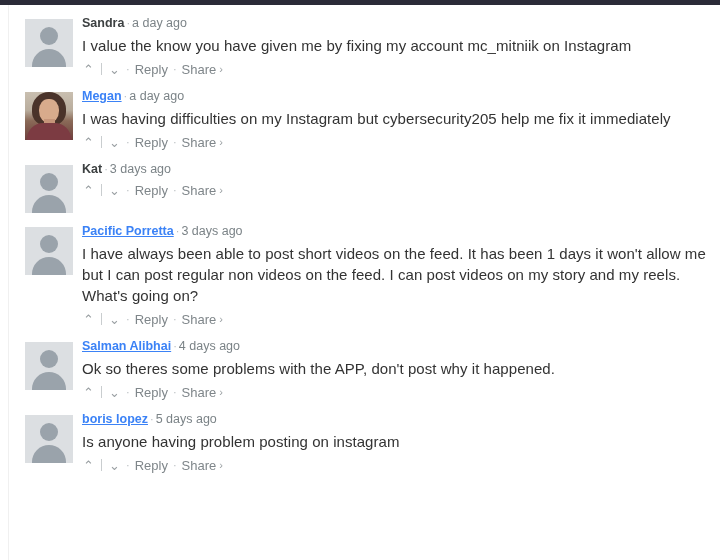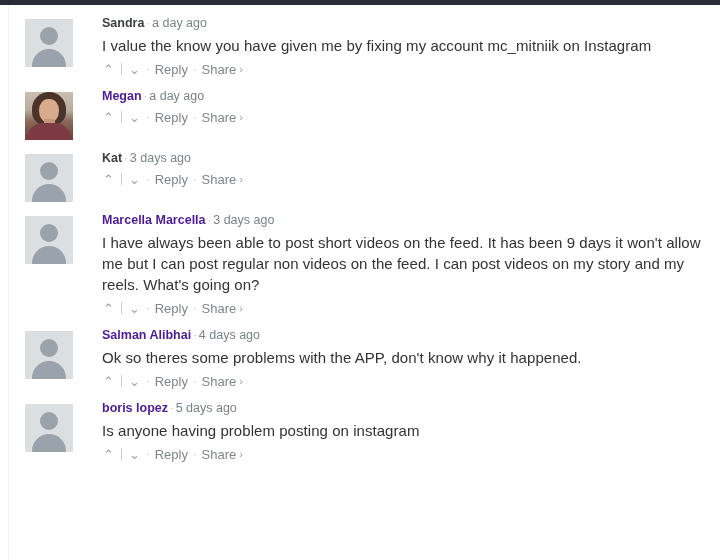--- a/index.html
+++ b/index.html
@@ -50,21 +50,20 @@
     left: 0;
     width: 720px;
   }
 
   .comment {
     position: relative;
     display: flex;
     align-items: flex-start;
     padding: 11px 0 0 0;
     margin: 0;
-    gap: 20px;
   }
 
   .avatar-col {
     flex: 0 0 auto;
     width: 48px;
     margin-left: 25px;
     margin-right: 9px;
     padding-top: 3px;
   }
 
@@ -143,21 +142,22 @@
     line-height: 15px;
     margin: 0 0 4px 0;
     white-space: nowrap;
   }
   .author {
     font-weight: bold;
     font-size: 12.5px;
     color: #3d4142;
   }
   .author.link {
-    color: #4c1d95;
+    color: #3b82f6;
+    text-decoration: underline;
   }
   .meta-dot {
     color: #b7bcbf;
     font-size: 11px;
     padding: 0 2px;
   }
   .timestamp {
     color: #7b8387;
     font-size: 12.5px;
   }
@@ -246,20 +246,21 @@
           <div class="avatar photo">
             <span class="ph-bg"></span>
             <span class="ph-hair"></span>
             <span class="ph-face"></span>
             <span class="ph-neck"></span>
             <span class="ph-shirt"></span>
           </div>
         </div>
         <div class="body-col">
           <div class="meta"><span class="author link">Megan</span><span class="meta-dot">·</span><span class="timestamp">a day ago</span></div>
+          <div class="text">I was having difficulties on my Instagram but cybersecurity205 help me fix it immediately</div>
           <div class="actions">
             <span class="chev">⌃</span>
             <span class="vote-sep"></span>
             <span class="chev">⌄</span>
             <span class="act-dot">·</span>
             <a class="act-link">Reply</a>
             <span class="act-dot">·</span>
             <a class="act-link">Share</a>
             <span class="share-caret">›</span>
           </div>
@@ -287,22 +288,22 @@
         </div>
       </div>
       <div class="comment">
         <div class="avatar-col">
           <div class="avatar">
             <span class="head"></span>
             <span class="body"></span>
           </div>
         </div>
         <div class="body-col">
-          <div class="meta"><span class="author link">Marcella Marcella</span><span class="meta-dot">·</span><span class="timestamp">3 days ago</span></div>
-          <div class="text">I have always been able to post short videos on the feed. It has been 9 days it won't allow me but I can post regular non videos on the feed. I can post videos on my story and my reels. What's going on?</div>
+          <div class="meta"><span class="author link">Pacific Porretta</span><span class="meta-dot">·</span><span class="timestamp">3 days ago</span></div>
+          <div class="text">I have always been able to post short videos on the feed. It has been 1 days it won't allow me but I can post regular non videos on the feed. I can post videos on my story and my reels. What's going on?</div>
           <div class="actions">
             <span class="chev">⌃</span>
             <span class="vote-sep"></span>
             <span class="chev">⌄</span>
             <span class="act-dot">·</span>
             <a class="act-link">Reply</a>
             <span class="act-dot">·</span>
             <a class="act-link">Share</a>
             <span class="share-caret">›</span>
           </div>
@@ -310,21 +311,21 @@
       </div>
       <div class="comment">
         <div class="avatar-col">
           <div class="avatar">
             <span class="head"></span>
             <span class="body"></span>
           </div>
         </div>
         <div class="body-col">
           <div class="meta"><span class="author link">Salman Alibhai</span><span class="meta-dot">·</span><span class="timestamp">4 days ago</span></div>
-          <div class="text">Ok so theres some problems with the APP, don't know why it happened.</div>
+          <div class="text">Ok so theres some problems with the APP, don't post why it happened.</div>
           <div class="actions">
             <span class="chev">⌃</span>
             <span class="vote-sep"></span>
             <span class="chev">⌄</span>
             <span class="act-dot">·</span>
             <a class="act-link">Reply</a>
             <span class="act-dot">·</span>
             <a class="act-link">Share</a>
             <span class="share-caret">›</span>
           </div>

